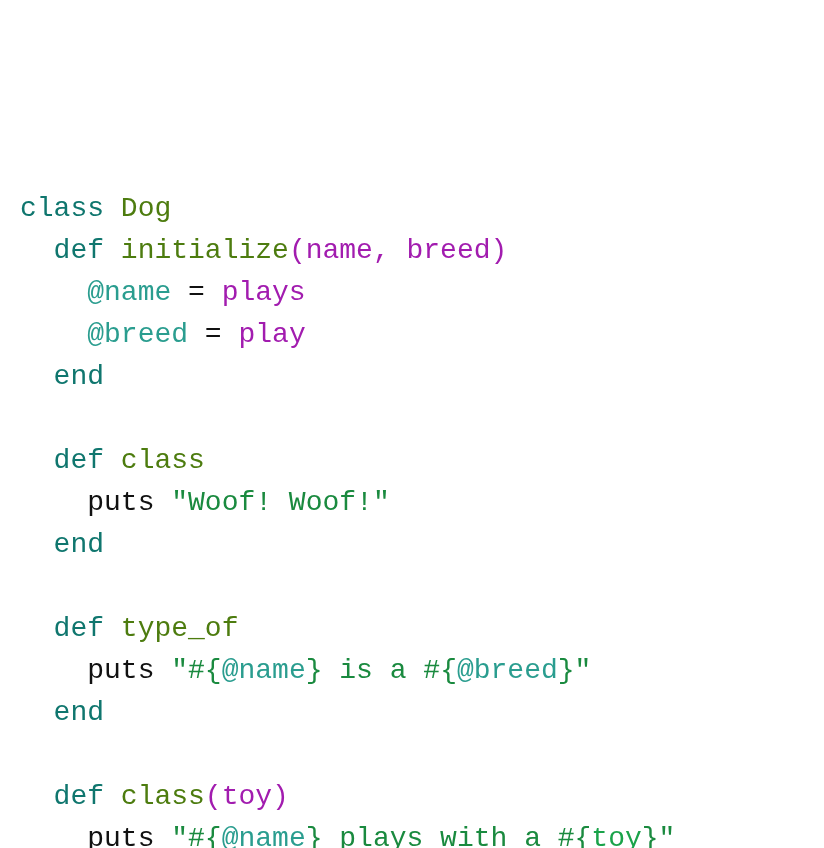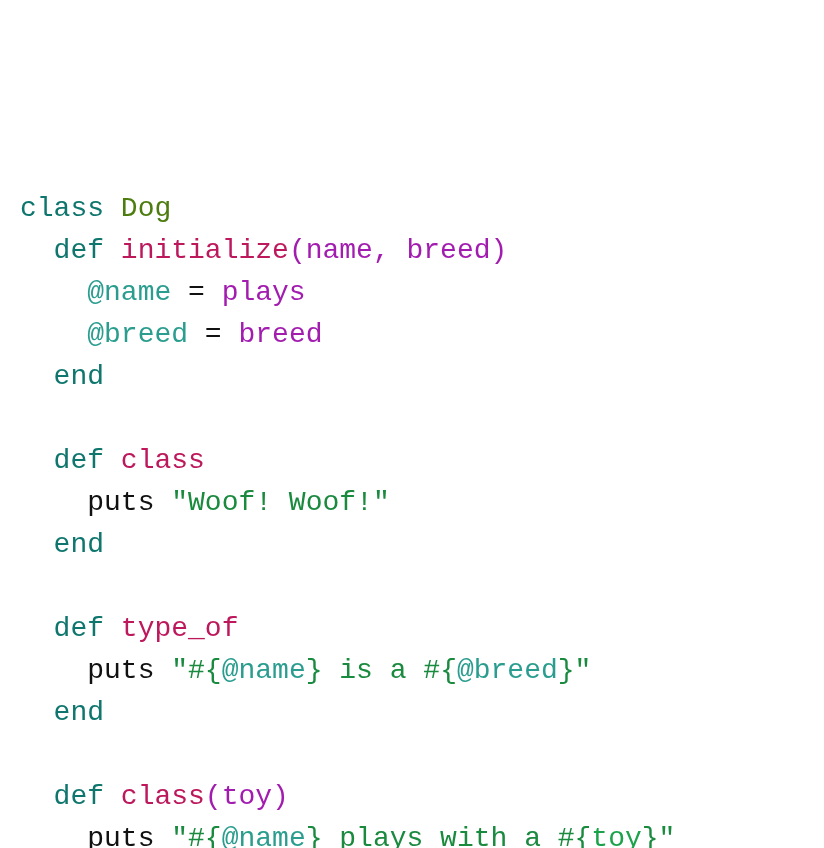--- a/index.html
+++ b/index.html
@@ -14,39 +14,39 @@
       line-height: 1.5;
       padding: 20px;
       white-space: pre;
       color: #111111;
     }
     .code-container {
       display: block;
     }
     .kw { color: #0f766e; }
     .cls { color: #4d7c0f; }
-    .method { color: #be185d; }
+    .method { color: #4d7c0f; }
     .param { color: #a21caf; }
     .ivar { color: #2a9d8f; }
     .op { color: #111111; }
     .str { color: #1a8a3f; }
     .interp { color: #1a8a3f; }
     .interp-ivar { color: #2a9d8f; }
     .interp-var { color: #1aa34a; }
     .fn { color: #111111; }
   </style>
 </head>
 <body>
 
 
 
 <div class="code-container"><span class="kw">class</span> <span class="cls">Dog</span>
   <span class="kw">def</span> <span class="method">initialize</span><span class="param">(name, breed)</span>
     <span class="ivar">@name</span><span class="op"> = </span><span class="param">plays</span>
-    <span class="ivar">@breed</span><span class="op"> = </span><span class="param">breed</span>
+    <span class="ivar">@breed</span><span class="op"> = </span><span class="param">play</span>
   <span class="kw">end</span>
 
   <span class="kw">def</span> <span class="method">class</span>
     <span class="fn">puts</span> <span class="str">"Woof! Woof!"</span>
   <span class="kw">end</span>
 
   <span class="kw">def</span> <span class="method">type_of</span>
     <span class="fn">puts</span> <span class="str">"</span><span class="interp">#{</span><span class="interp-ivar">@name</span><span class="interp">}</span><span class="str"> is a </span><span class="interp">#{</span><span class="interp-ivar">@breed</span><span class="interp">}</span><span class="str">"</span>
   <span class="kw">end</span>
 

